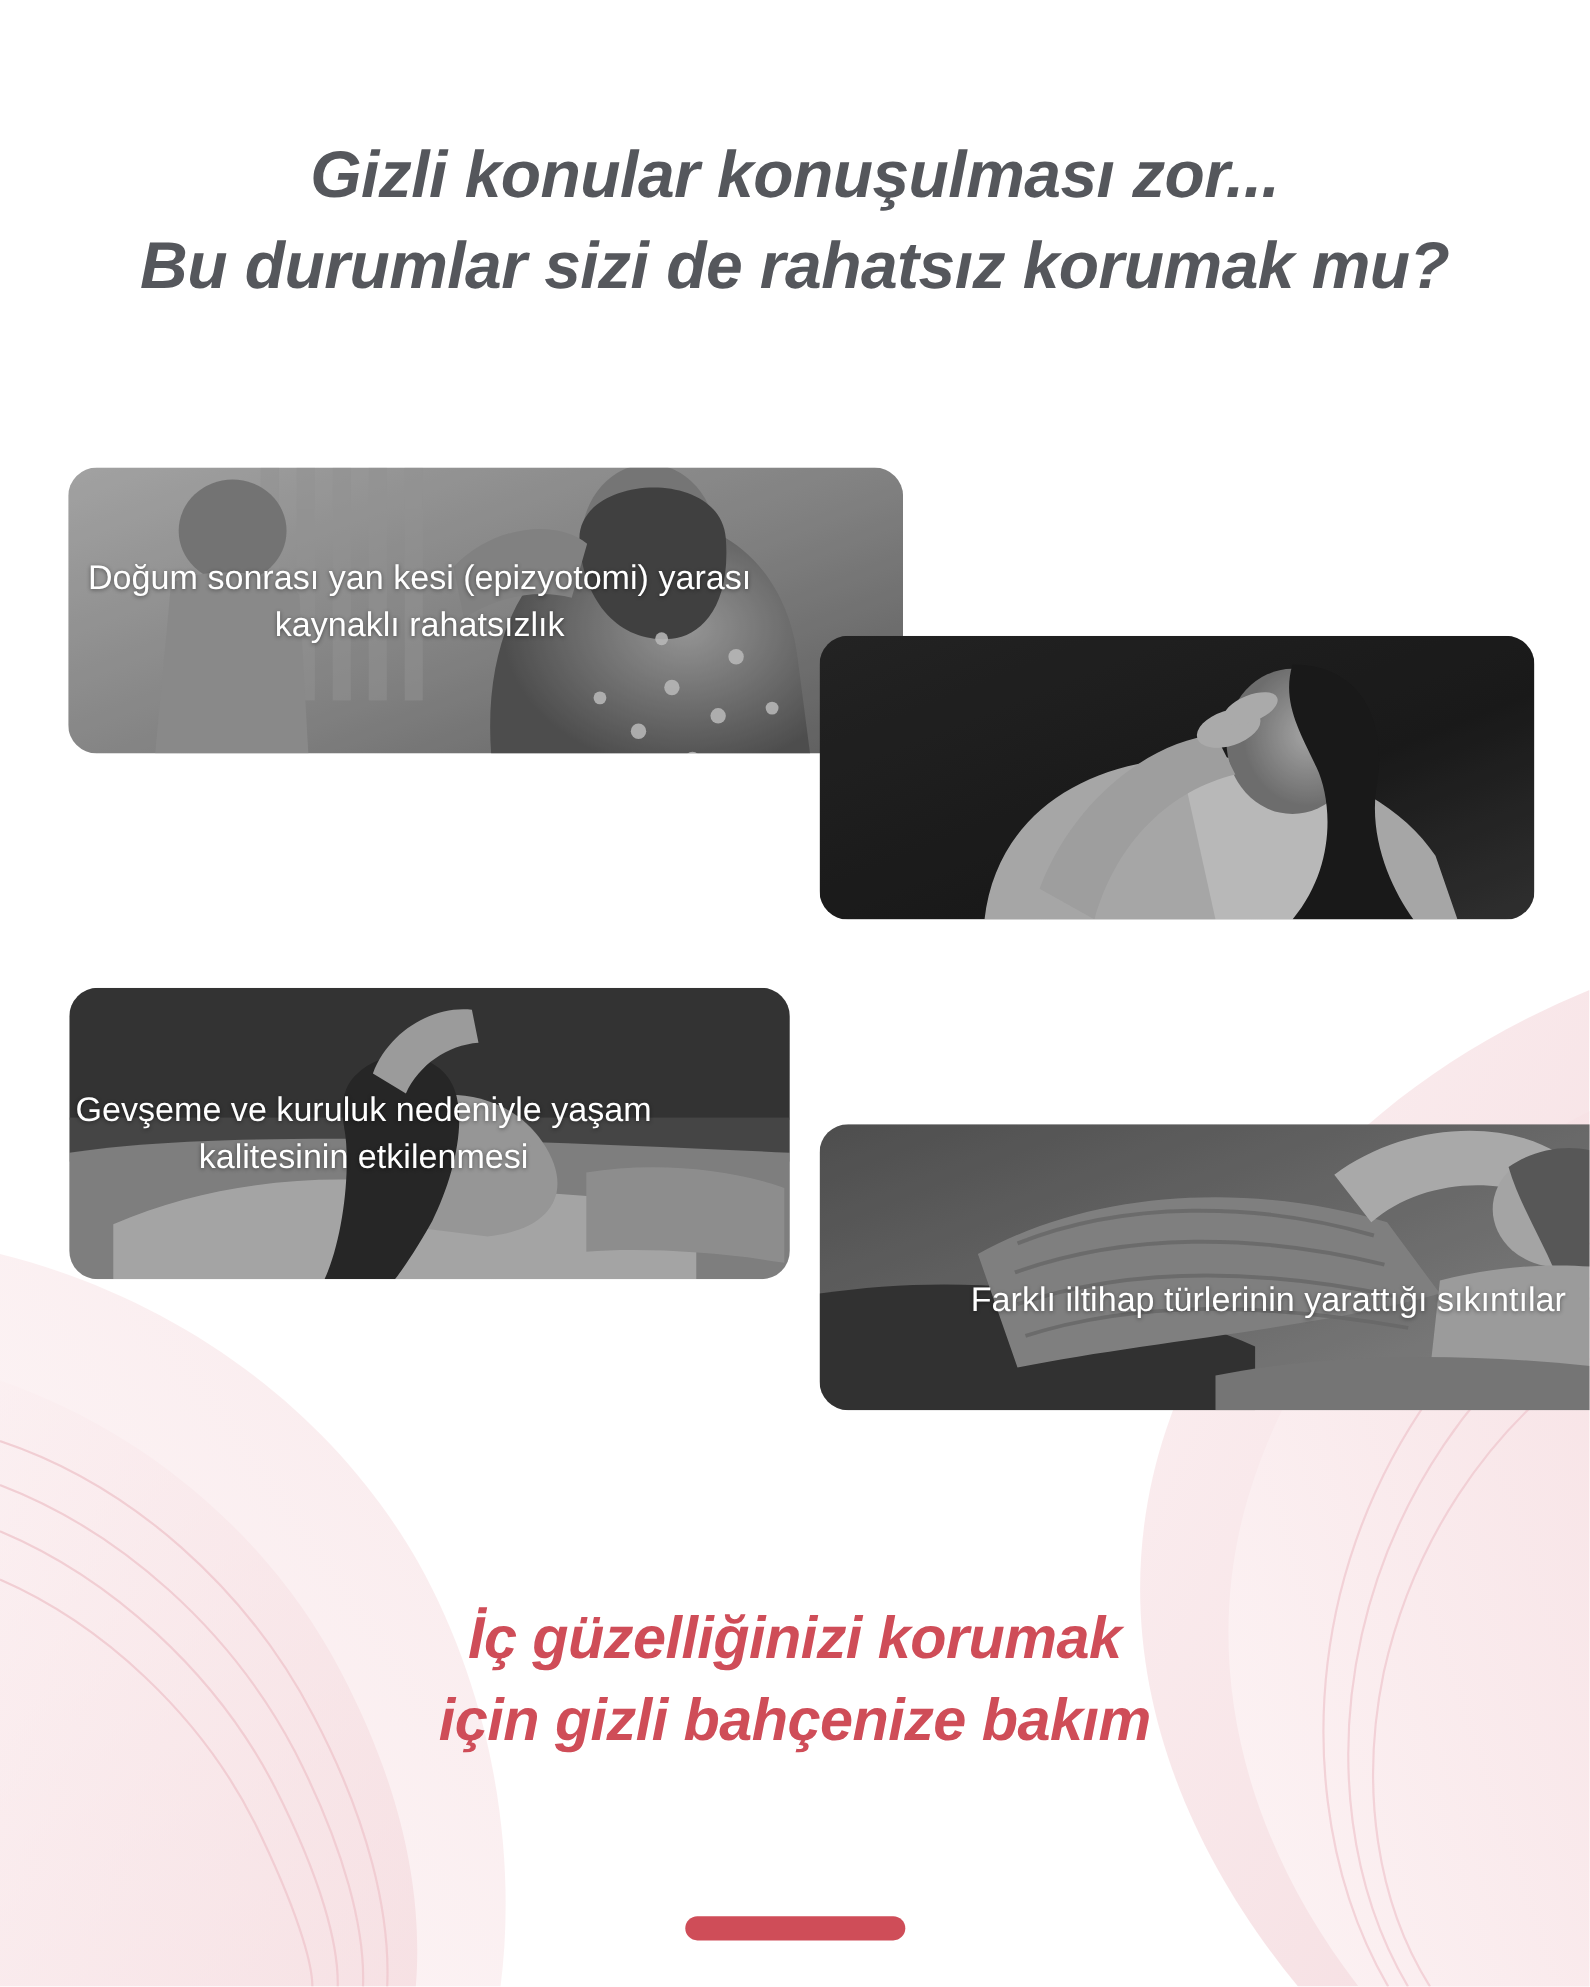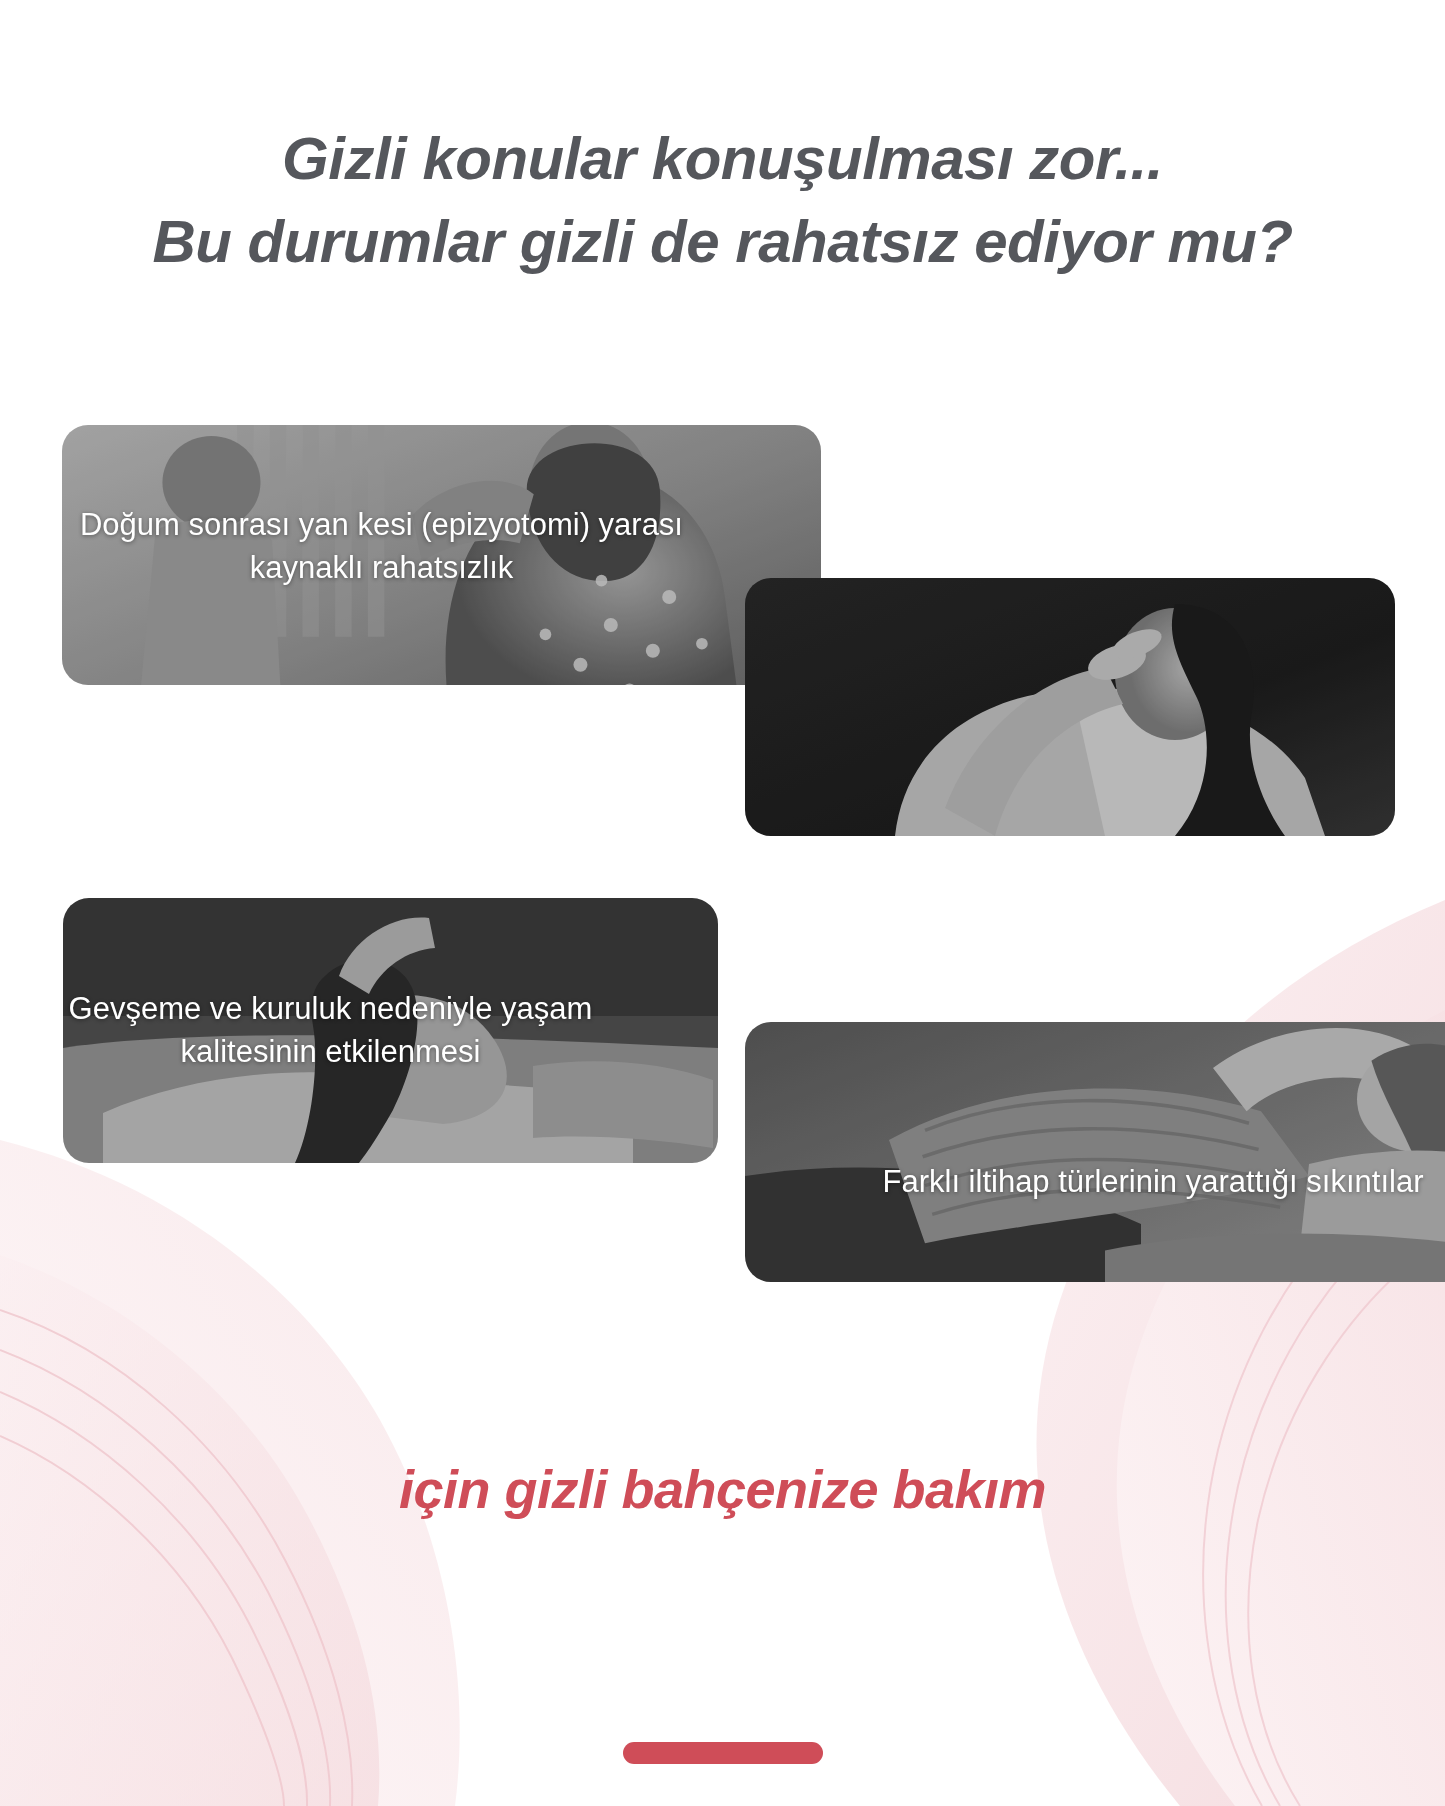--- a/index.html
+++ b/index.html
@@ -160,21 +160,21 @@
     <g stroke="#efc6cd" stroke-width="2" fill="none" opacity="0.7">
       <path d="M1445,1130 C1330,1205 1250,1320 1218,1450 C1188,1575 1204,1706 1262,1806"></path>
       <path d="M1445,1180 C1340,1252 1266,1362 1238,1486 C1212,1602 1228,1718 1280,1806"></path>
       <path d="M1445,1235 C1350,1302 1284,1404 1258,1520 C1236,1626 1252,1730 1300,1806"></path>
     </g>
   </svg>
 </div>
 
 <div class="headline">
   <span class="line">Gizli konular konuşulması zor...</span>
-  <span class="line">Bu durumlar gizli de rahatsız ediyor mu?</span>
+  <span class="line">Bu durumlar sizi de rahatsız korumak mu?</span>
 </div>
 
 <div class="cards">
 
   <div class="card" id="card-1">
     <div class="photo">
       <svg width="100%" height="100%" viewBox="0 0 650 260" preserveAspectRatio="xMidYMid slice" xmlns="http://www.w3.org/2000/svg">
         <defs>
           <linearGradient id="g1bg" x1="0" y1="0" x2="1" y2="1">
             <stop offset="0%" stop-color="#c9c9c9"></stop>
@@ -320,16 +320,17 @@
         <path d="M300,212 C400,192 530,194 650,214 L650,260 L300,260 Z" fill="#8f8f8f"></path>
       </svg>
     </div>
     <div class="shade"></div>
     <div class="caption">Farklı iltihap türlerinin yarattığı sıkıntılar</div>
   </div>
 
 </div>
 
 <div class="footline">
+  <span class="line">İç güzelliğinizi korumak</span>
   <span class="line">için gizli bahçenize bakım</span>
 </div>
 
 <div class="pill"></div>
 
 </body></html>

